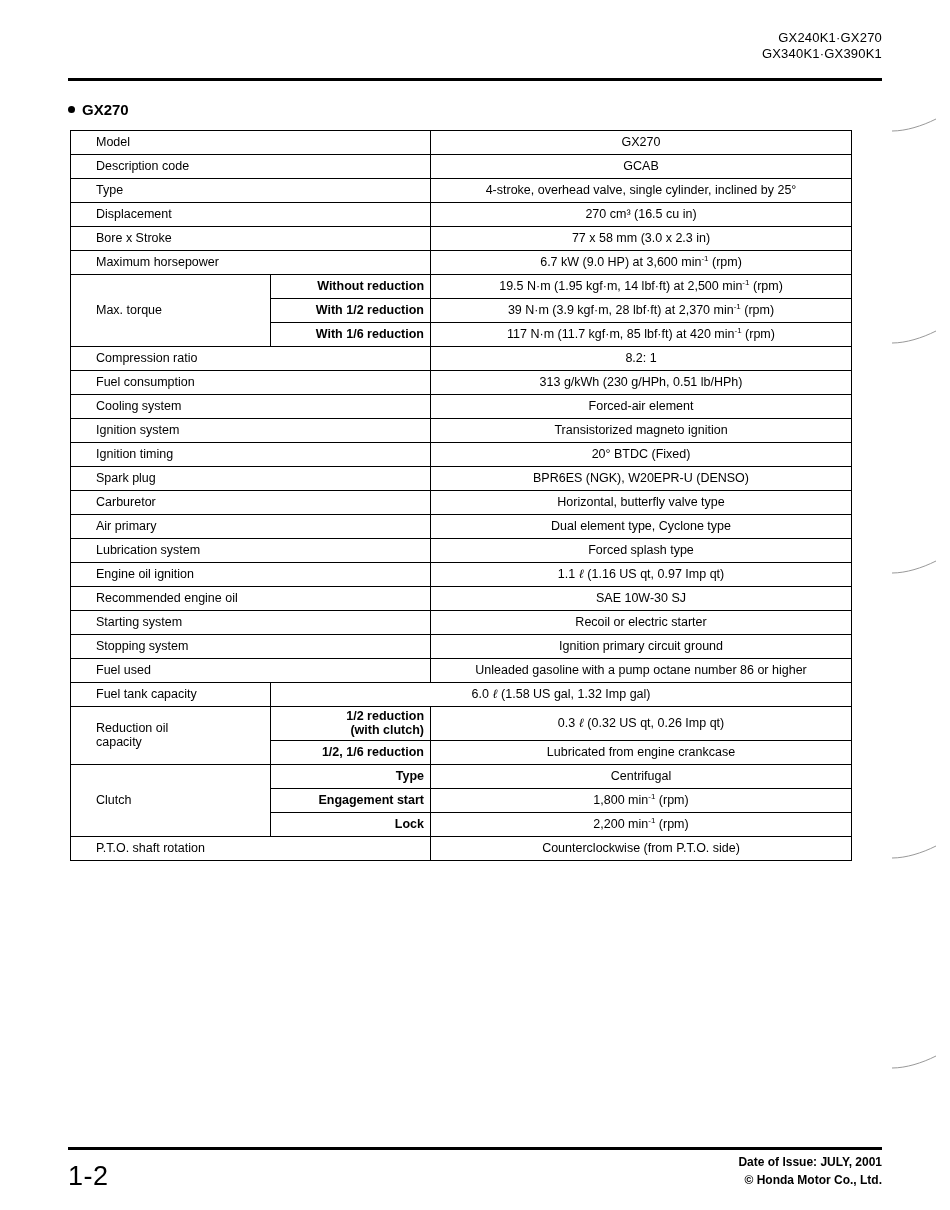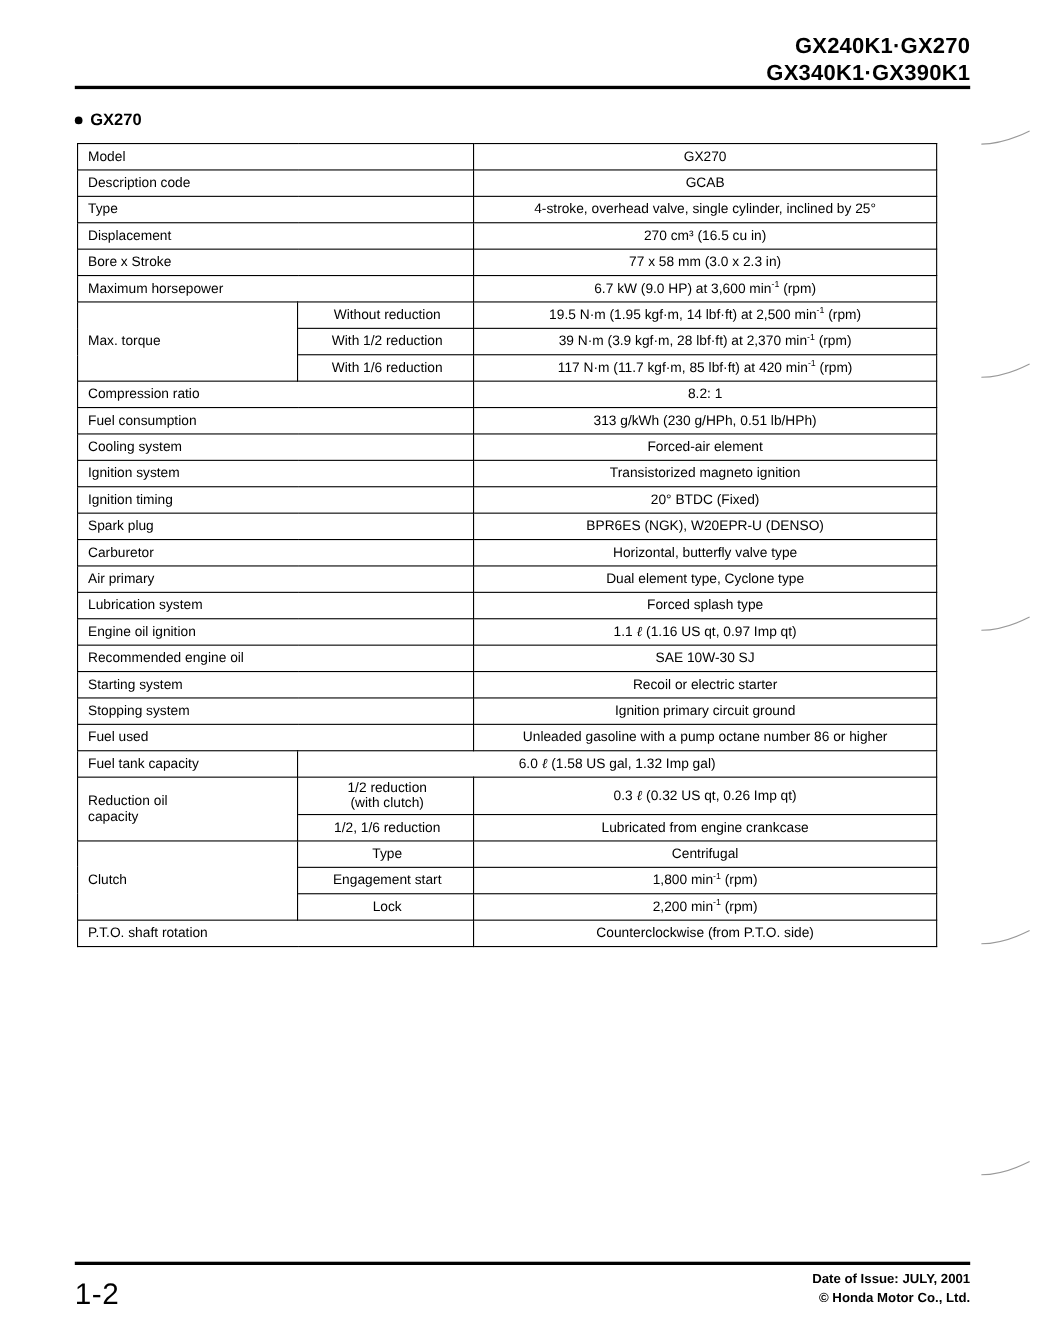--- a/index.html
+++ b/index.html
@@ -25,22 +25,22 @@
 
   
   .header {
     position: absolute;
     top: 30px;
     right: 68px;
     text-align: right;
     line-height: 1.25;
   }
   .header-line {
-    font-size: 20px;
-    font-weight: bold;
+    font-size: 13px;
+    font-weight: normal;
     letter-spacing: 0.2px;
   }
   .header-rule {
     position: absolute;
     top: 78px;
     left: 68px;
     right: 68px;
     height: 3px;
     background: #000;
   }
@@ -80,25 +80,26 @@
     height: 19px;
     vertical-align: middle;
     line-height: 1.15;
   }
   .col-label { width: 200px; }
   .col-sub { width: 160px; }
   .col-val { width: 421px; }
 
   td.label {
     text-align: left;
+    padding-left: 25px;
+  }
+  td.sub {
+    text-align: right;
     padding-left: 9px;
-  }
-  td.sub {
-    text-align: center;
-    padding-left: 9px;
+    font-weight: bold;
   }
   td.value {
     text-align: center;
   }
   .sup {
     font-size: 8px;
     vertical-align: super;
     line-height: 0;
   }
   .liter {

